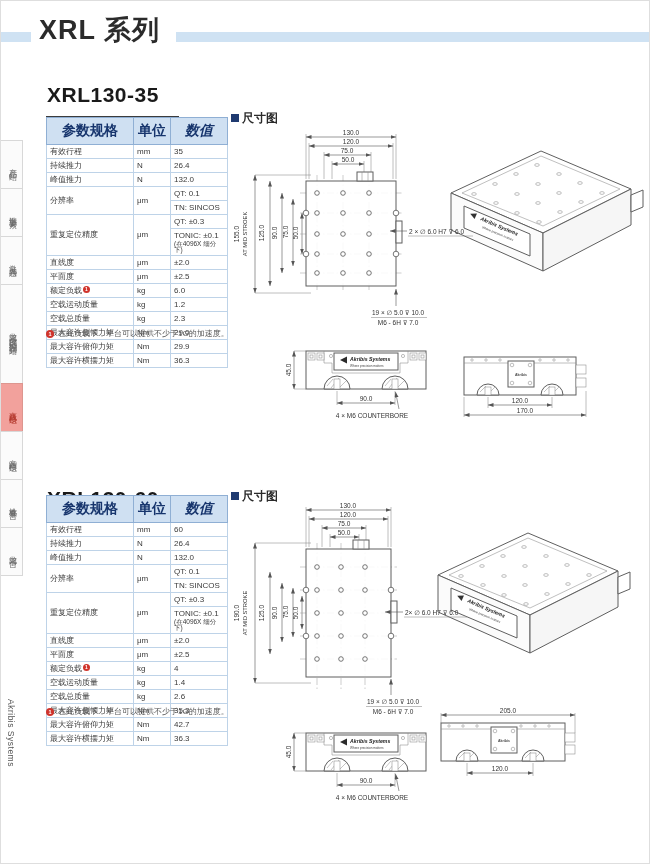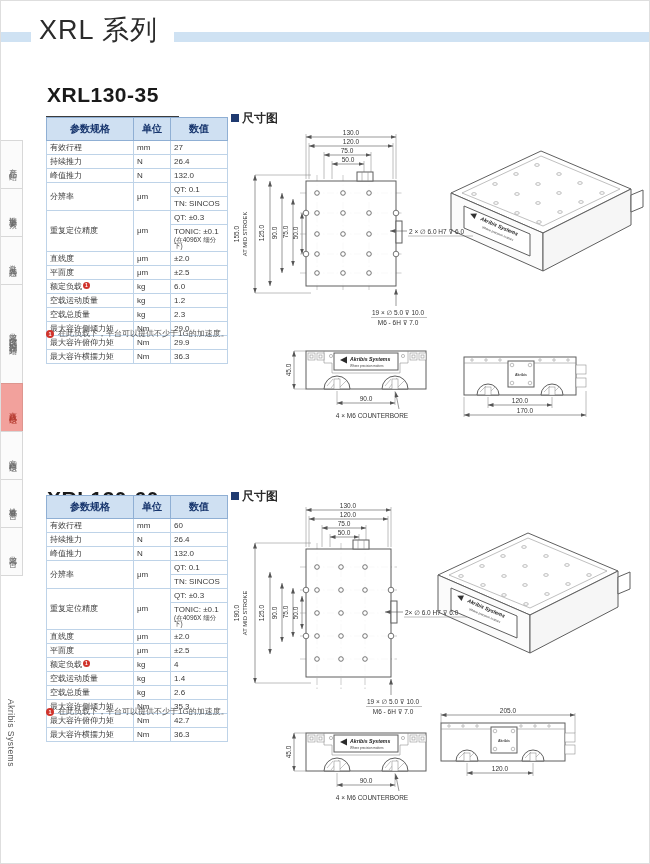--- a/index.html
+++ b/index.html
@@ -2,43 +2,43 @@
 <html><head>
 <meta charset="utf-8">
 <style>
   html,body{margin:0;padding:0;background:#fff;}
   body{width:650px;height:864px;font-family:"Liberation Sans","DejaVu Sans",sans-serif;}
   .page{position:relative;width:650px;height:864px;background:#fff;border:1px solid #dedede;box-sizing:border-box;overflow:hidden;}
 
   
   .title-bar{position:absolute;left:0;top:31px;width:650px;height:10px;background:#cfe2f3;}
   .page-title{position:absolute;left:30px;top:11px;margin:0;background:#fff;padding:0 16px 4px 8px;
-              font-size:27px;font-weight:400;color:#2b2b2b;letter-spacing:1px;}
+              font-size:27px;font-weight:700;color:#2b2b2b;letter-spacing:1px;}
 
   
   .sidebar{position:absolute;left:0;top:140px;width:23px;}
   .stab{width:22px;display:flex;align-items:center;justify-content:center;border:1px solid #d8d8d8;
         border-left:none;margin-top:-1px;background:#fbfbfb;color:#6a6a6a;font-size:8px;box-sizing:border-box;cursor:pointer;}
   .stab span{writing-mode:vertical-rl;letter-spacing:1.5px;}
   .h48{height:49px}.h99{height:100px}
   .stab.active{background:#f2a19c;border-color:#dd968f;color:#b43a2f;}
   .side-brand{position:absolute;left:5px;top:698px;writing-mode:vertical-rl;font-size:8.5px;color:#555;letter-spacing:0.5px;}
 
   
   .model-h{position:absolute;margin:0;font-size:21px;font-weight:bold;color:#1a1a1a;
            border-bottom:2px solid #3c3c3c;padding:0 20px 9px 1px;letter-spacing:0.5px;}
   .dimlabel{position:absolute;font-size:12px;font-weight:bold;color:#2a2a2a;}
   .dimlabel .bullet{display:inline-block;width:8px;height:8px;background:#1f3a70;margin-right:3px;}
 
   
   table.spec{position:absolute;border-collapse:collapse;width:166px;table-layout:fixed;
              border:1.5px solid #8fafd4;background:#fff;}
-  table.spec th{background:#cfe0f2;color:#17356d;font-size:10px;font-weight:bold;padding:4px 2px;border:1px solid #8fafd4;}
+  table.spec th{background:#cfe0f2;color:#17356d;font-size:14px;font-weight:bold;padding:4px 2px;border:1px solid #8fafd4;}
   table.spec td{border:1px solid #bed3e8;padding:1.5px 3px;color:#3a3a3a;font-size:8px;line-height:1.25;}
-  table.spec .c1{width:82px;} table.spec .c2{width:32px;} table.spec .c3{width:52px;}
+  table.spec .c1{width:82px;} table.spec .c2{width:32px;} table.spec .c3{width:52px;font-style:italic;}
   td.tc{text-align:left;}
   td .note{font-size:6.5px;color:#3a3a3a;line-height:1;}
   .chip{display:inline-block;background:#d0342c;color:#fff;border-radius:50%;width:7px;height:7px;
         font-size:5px;line-height:7px;text-align:center;vertical-align:top;margin-left:1px;font-weight:bold;}
   .footnote{position:absolute;font-size:8px;color:#555;display:flex;align-items:center;gap:4px;}
   .footnote .chip{width:8px;height:8px;line-height:8px;font-size:5.5px;margin-left:0;}
 
   
   .drw{position:absolute;}
   .ln{stroke:#5f5f5f;stroke-width:1;}
@@ -108,21 +108,21 @@
         <tr>
       <th class="c1">参数规格</th>
       <th class="c2">单位</th>
       <th class="c3">数值</th>
     </tr>
       </thead>
     <tbody>
       <tr>
           <td>有效行程</td>
           <td class="tc">mm</td>
-          <td class="tc">27</td>
+          <td class="tc">35</td>
         </tr>
       <tr>
           <td>持续推力</td>
           <td class="tc">N</td>
           <td class="tc">26.4</td>
         </tr>
       <tr>
           <td>峰值推力</td>
           <td class="tc">N</td>
           <td class="tc">132.0</td>

